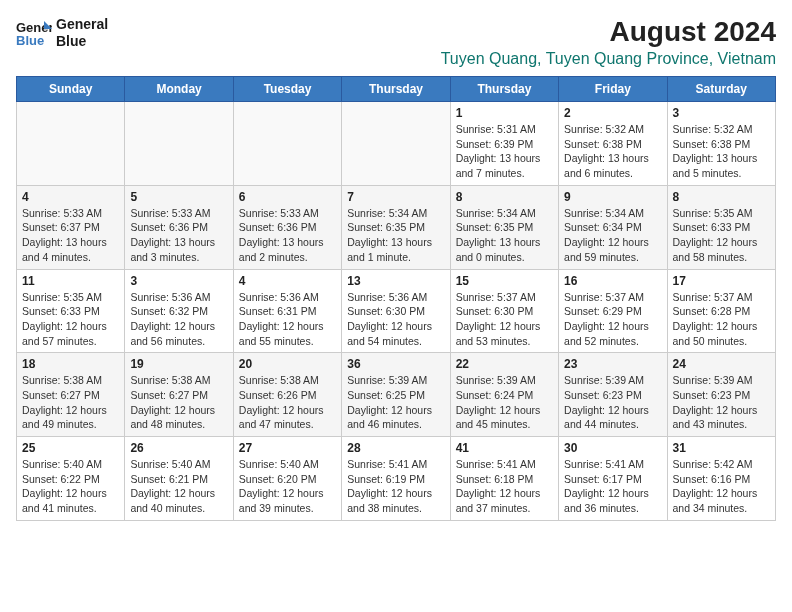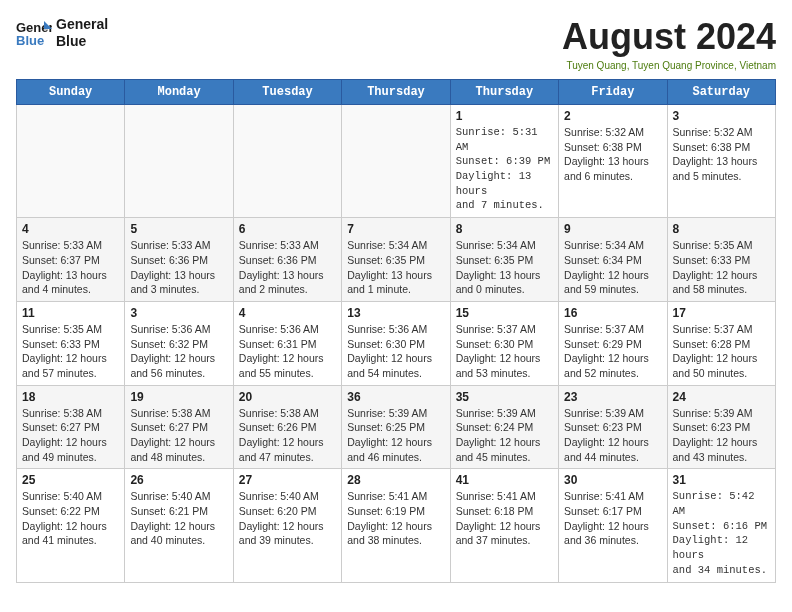--- a/index.html
+++ b/index.html
@@ -28,44 +28,43 @@
       line-height: 1.2;
     }
     .logo-icon {
       width: 36px;
       height: 28px;
     }
     .title-area {
       text-align: right;
     }
     .main-title {
-      font-size: 36px;
+      font-size: 28px;
       font-weight: bold;
       color: #222;
     }
     .subtitle {
-      font-size: 10px;
-      color: #4d7c0f;
+      font-size: 16px;
+      color: #0f766e;
       margin-top: 2px;
     }
     .calendar {
       width: 100%;
       border-collapse: collapse;
       margin-top: 8px;
       font-size: 11px;
     }
     .calendar th {
       background: #3a7abf;
       color: #fff;
       text-align: center;
       padding: 5px 4px;
       font-size: 12px;
       font-weight: bold;
       border: 1px solid #2a5a9f;
-      font-family: Liberation Mono, monospace;
     }
     .calendar td {
       border: 1px solid #ccc;
       vertical-align: top;
       padding: 4px 5px;
       width: calc(100% / 7);
       min-height: 70px;
       background: #fff;
     }
     .calendar td.empty {
@@ -124,21 +123,21 @@
       </tr>
   </thead>
   <tbody id="calendar-body">
   <tr class="row-odd">
         <td class="empty"></td>
         <td class="empty"></td>
         <td class="empty"></td>
         <td class="empty"></td>
         <td>
           <span class="day-number">1</span>
-          <div class="day-info" style="white-space: pre-line; font-family: Liberation Mono, monospace;">Sunrise: 5:31 AM
+          <div class="day-info" style="white-space: pre-line;">Sunrise: 5:31 AM
 Sunset: 6:39 PM
 Daylight: 13 hours
 and 7 minutes.</div>
         </td>
         <td>
           <span class="day-number">2</span>
           <div class="day-info" style="white-space: pre-line;">Sunrise: 5:32 AM
 Sunset: 6:38 PM
 Daylight: 13 hours
 and 6 minutes.</div>
@@ -276,21 +275,21 @@
 and 47 minutes.</div>
         </td>
         <td>
           <span class="day-number">36</span>
           <div class="day-info" style="white-space: pre-line;">Sunrise: 5:39 AM
 Sunset: 6:25 PM
 Daylight: 12 hours
 and 46 minutes.</div>
         </td>
         <td>
-          <span class="day-number">35</span>
+          <span class="day-number">22</span>
           <div class="day-info" style="white-space: pre-line;">Sunrise: 5:39 AM
 Sunset: 6:24 PM
 Daylight: 12 hours
 and 45 minutes.</div>
         </td>
         <td>
           <span class="day-number">23</span>
           <div class="day-info" style="white-space: pre-line;">Sunrise: 5:39 AM
 Sunset: 6:23 PM
 Daylight: 12 hours
@@ -342,20 +341,20 @@
         </td>
         <td>
           <span class="day-number">30</span>
           <div class="day-info" style="white-space: pre-line;">Sunrise: 5:41 AM
 Sunset: 6:17 PM
 Daylight: 12 hours
 and 36 minutes.</div>
         </td>
         <td>
           <span class="day-number">31</span>
-          <div class="day-info" style="white-space: pre-line; font-family: Liberation Mono, monospace;">Sunrise: 5:42 AM
+          <div class="day-info" style="white-space: pre-line;">Sunrise: 5:42 AM
 Sunset: 6:16 PM
 Daylight: 12 hours
 and 34 minutes.</div>
         </td>
       </tr>
     </tbody>
 </table>
 
 </body></html>

